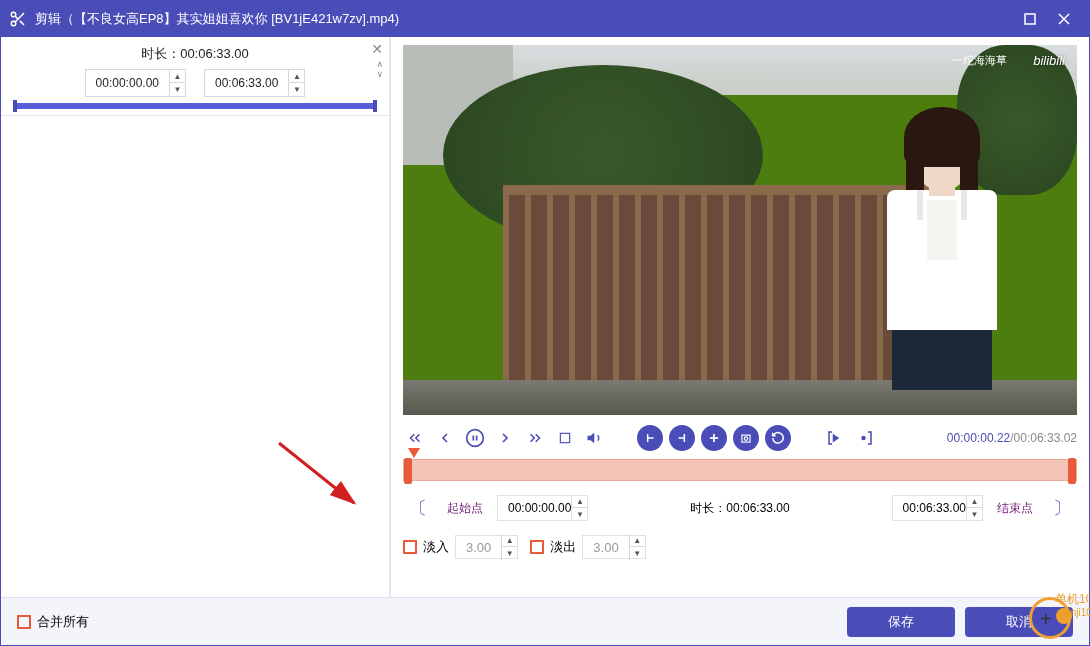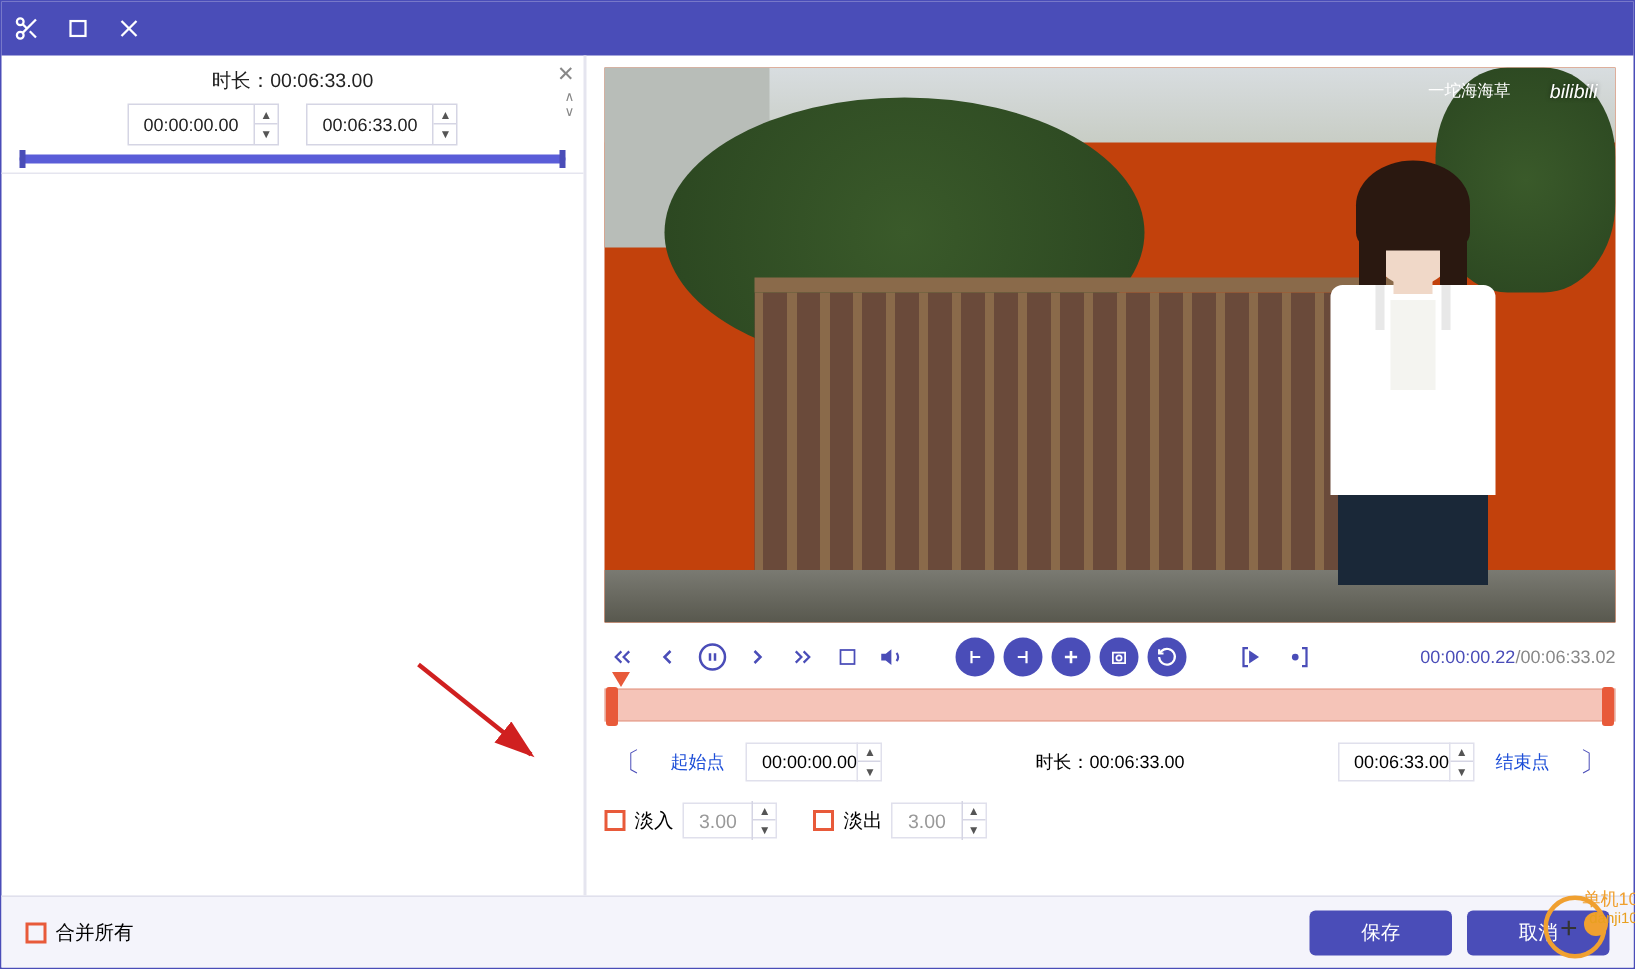--- a/index.html
+++ b/index.html
@@ -39,21 +39,21 @@
 .seg-track::before { left:0; } .seg-track::after { right:0; }
 
 .left-spacer { flex: 1; position: relative; }
 .arrow-annot { position:absolute; right:20px; bottom:40px; }
 
 .left-buttons { display: flex; gap: 12px; padding: 10px 16px 14px 16px; }
 .btn-outline { flex:1; border: 1px solid #5a5dd8; color:#5a5dd8; background:#fff; height:32px; font-size:13px; border-radius:3px; cursor:pointer; }
 
 
 .right-panel { flex: 1; display:flex; flex-direction:column; padding: 8px 12px 0 12px; }
-.video-preview { width: 100%; height: 370px; background:#c2410c; position:relative; overflow:hidden; }
+.video-preview { width: 100%; height: 370px; background:#4d7c0f; position:relative; overflow:hidden; }
 .scene-sky { position:absolute; top:0; left:0; right:0; height:50px; background:linear-gradient(#d8dde0,#c8cdc5); }
 .scene-bldg { position:absolute; top:0; left:0; width:110px; height:120px; background:#b8bdb8; }
 .scene-tree { position:absolute; top:20px; left:40px; width:320px; height:180px; background:radial-gradient(circle,#3a5a2a,#2a4520); border-radius:50%; }
 .scene-tree2 { position:absolute; top:0; right:0; width:120px; height:150px; background:radial-gradient(circle,#3a5a2a,#2a4520); border-radius:40%; }
 .scene-gate { position:absolute; top:140px; left:100px; width:430px; height:220px; background:repeating-linear-gradient(90deg,#8a6a4a 0 6px,#6a4a3a 6px 22px); border-top:10px solid #8a6a4a; }
 .scene-wall { position:absolute; bottom:0; left:110px; width:420px; height:30px; background:#888; }
 .scene-ground { position:absolute; bottom:0; left:0; right:0; height:35px; background:linear-gradient(#7a7a72,#58584e); }
 .scene-person { position:absolute; right:60px; top:70px; width:150px; height:300px; }
 .p-head { width:60px; height:75px; background:#f0d8c8; border-radius:50% 50% 45% 45%; margin:0 auto; position:relative; }
 .p-hair { position:absolute; top:-8px; left:-8px; width:76px; height:60px; background:#2a1810; border-radius:50% 50% 20% 20%; }
@@ -76,36 +76,36 @@
 .time-current { color:#4a4db8; }
 .time-total { color:#888; }
 
 .timeline { height:22px; background:#f5c4b8; border:1px solid #e8a898; position:relative; margin-bottom:14px; }
 .timeline-handle-l { position:absolute; left:0; top:-2px; width:8px; height:26px; background:#e85a3a; border-radius:2px; }
 .timeline-handle-r { position:absolute; right:0; top:-2px; width:8px; height:26px; background:#e85a3a; border-radius:2px; }
 .timeline-marker { position:absolute; left:4px; top:-12px; width:0; height:0; border-left:6px solid transparent; border-right:6px solid transparent; border-top:10px solid #e85a3a; }
 
 .range-row { display:flex; align-items:center; gap:0; margin-bottom:14px; font-size:12px; }
 .range-bracket { font-size:18px; color:#4a4db8; padding:0 6px; }
-.range-label { padding:0 14px; color:#1d4ed8; }
+.range-label { padding:0 14px; color:#701a75; }
 .range-time { display:flex; align-items:center; border:1px solid #e0e0ec; height:26px; padding-left:10px; }
 .range-time .spinner { border-left:1px solid #e0e0ec; }
 .range-gap { flex:1; text-align:center; }
 
-.fade-row { display:flex; align-items:center; gap:24px; font-size:13px; }
+.fade-row { display:flex; align-items:center; gap:12px; font-size:13px; }
 .fade-item { display:flex; align-items:center; gap:6px; }
 .checkbox { width:14px; height:14px; border:2px solid #e85a3a; cursor:pointer; }
 .fade-val { display:flex; align-items:center; border:1px solid #e0e0ec; height:24px; color:#999; }
 .fade-val .v { padding:0 10px; }
 
 
 .footer { height: 48px; background:#f4f4fb; border-top:1px solid #e0e0ec; display:flex; align-items:center; padding:0 16px; }
 .footer-left { display:flex; align-items:center; gap:6px; font-size:13px; }
 .footer-spacer { flex:1; }
-.btn-primary { background:#4a4db8; color:#fff; border:none; width:95px; height:30px; border-radius:4px; font-size:13px; cursor:pointer; margin-left:10px; }
+.btn-primary { background:#4a4db8; color:#fff; border:none; width:108px; height:30px; border-radius:4px; font-size:13px; cursor:pointer; margin-left:10px; }
 .footer-logo { position:absolute; right:18px; bottom:6px; }
 .footer-logo-circle { width:42px; height:42px; border:3px solid #f0a030; border-radius:50%; position:relative; }
 .footer-logo-dot { position:absolute; right:-4px; top:8px; width:16px; height:16px; background:#f0a030; border-radius:50%; }
 .footer-logo-plus { position:absolute; left:8px; top:8px; font-size:20px; color:#333; }
 .footer-logo-text { position:absolute; right:-40px; top:-6px; font-size:12px; color:#f0a030; white-space:nowrap; }
 .footer-logo-text2 { position:absolute; right:-48px; top:10px; font-size:10px; color:#e8a020; white-space:nowrap; }
 </style>
 </head>
 <body>
 
@@ -114,20 +114,21 @@
   <div class="title-bar">
     <span class="app-icon">
       <svg width="18" height="18" viewBox="0 0 24 24" fill="none" stroke="#fff" stroke-width="2">
           <circle cx="6" cy="6" r="3"></circle>
           <circle cx="6" cy="18" r="3"></circle>
           <line x1="20" y1="4" x2="8.12" y2="15.88"></line>
           <line x1="14.47" y1="14.48" x2="20" y2="20"></line>
           <line x1="8.12" y1="8.12" x2="12" y2="12"></line>
         </svg>
     </span>
+    <span class="title-text">剪辑（【不良女高EP8】其实姐姐喜欢你 [BV1jE421w7zv].mp4)</span>
     <div class="win-btn">
       <svg width="12" height="12" viewBox="0 0 12 12">
           <rect x="1" y="1" width="10" height="10" fill="none" stroke="#fff" stroke-width="1.5"></rect>
         </svg>
     </div>
     <div class="win-btn">
       <svg width="12" height="12" viewBox="0 0 12 12" stroke="#fff" stroke-width="1.5">
           <line x1="1" y1="1" x2="11" y2="11"></line>
           <line x1="11" y1="1" x2="1" y2="11"></line>
         </svg>

